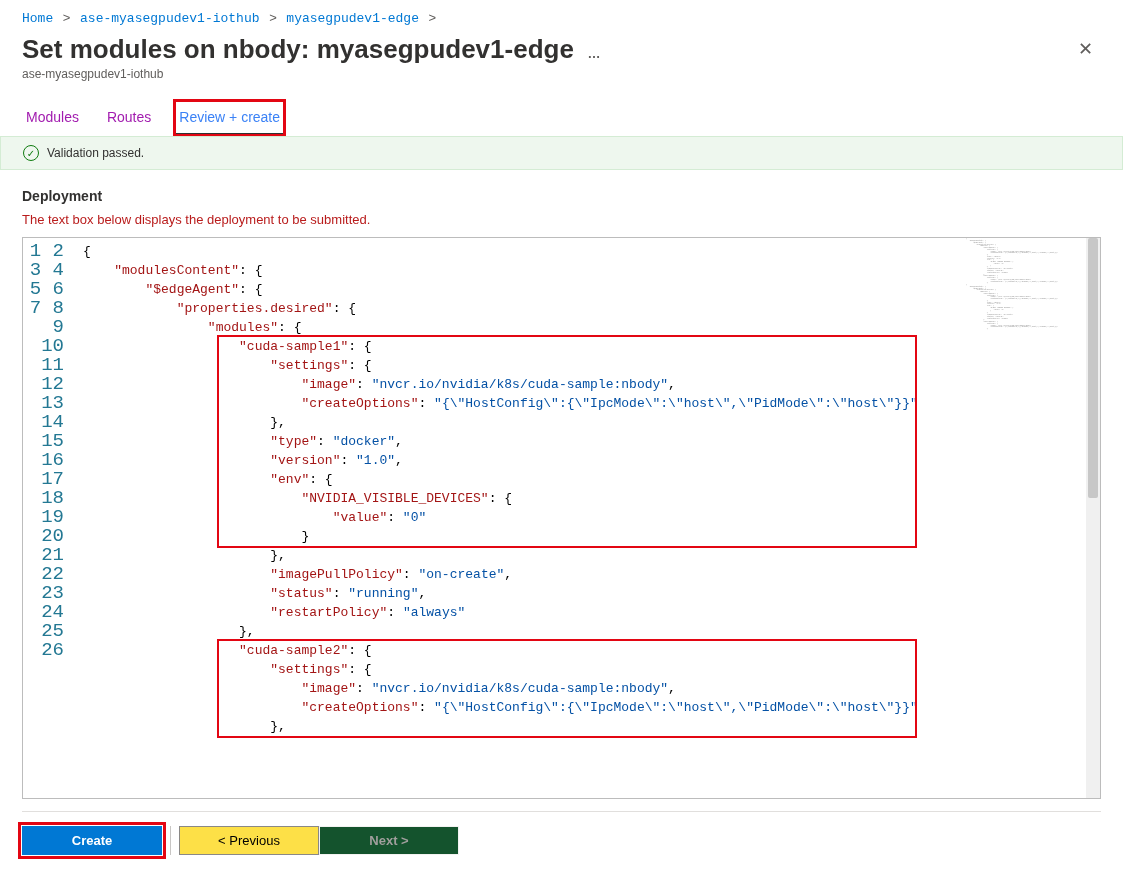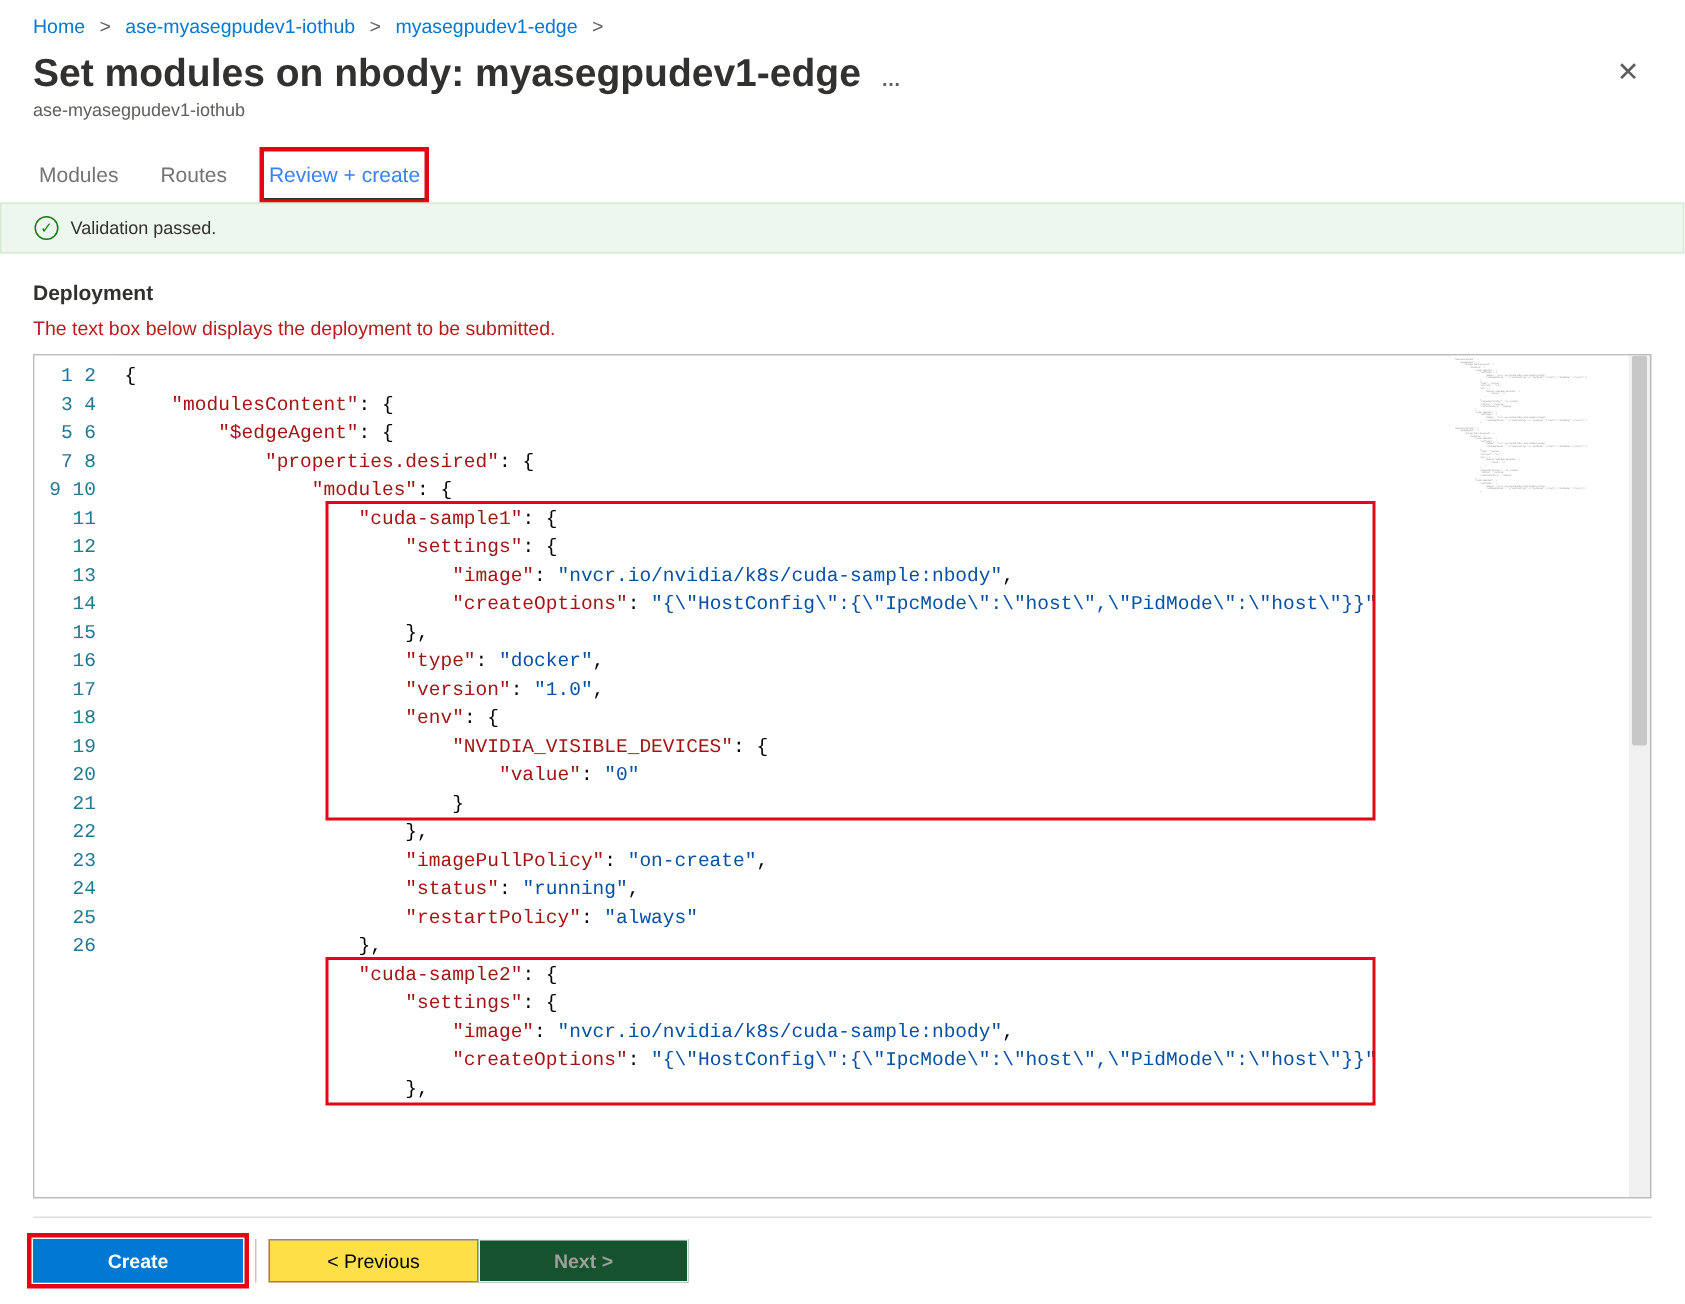--- a/index.html
+++ b/index.html
@@ -17,21 +17,21 @@
     padding: 10px 22px 0 22px;
     height: 100%;
     display: flex;
     flex-direction: column;
   }
   .breadcrumb {
     font-size: 13px;
     color: #0078d4;
     margin-bottom: 8px;
   }
-  .breadcrumb a { color: #0078d4; text-decoration: none; cursor: pointer; }
+  .breadcrumb a { color: #0078d4; text-decoration: none; cursor: pointer; font-family: Liberation Mono, monospace; }
   .breadcrumb .sep { color: #605e5c; margin: 0 6px; }
   .header-row {
     display: flex;
     align-items: flex-start;
     justify-content: space-between;
   }
   .page-title {
     font-size: 26px;
     font-weight: 600;
     color: #323130;
@@ -51,21 +51,21 @@
   }
   .tabs {
     display: flex;
     gap: 20px;
     border-bottom: 1px solid transparent;
     margin-bottom: 0;
   }
   .tab {
     padding: 8px 4px;
     font-size: 14px;
-    color: #737373;
+    color: #a21caf;
     cursor: pointer;
     border-bottom: 2px solid transparent;
   }
   .tab.active {
     color: #3b82f6;
     border-bottom: 2px solid #323130;
     font-weight: 400;
   }
   .tab.highlighted { outline: 3px solid #e30613; outline-offset: -1px; }
   .validation-bar {
@@ -106,21 +106,21 @@
     overflow: hidden;
     display:flex;
   }
   .gutter {
     width: 56px;
     background: #ffffff;
     color: #237893;
     text-align: right;
     padding: 4px 14px 4px 4px;
     font-family: Consolas, "Courier New", monospace;
-    font-size: 13px;
+    font-size: 19px;
     line-height: 19px;
     user-select: none;
     border-right: 1px solid transparent;
   }
   .code {
     flex:1;
     padding: 4px 0 4px 4px;
     font-family: Consolas, "Courier New", monospace;
     font-size: 13px;
     line-height: 19px;

